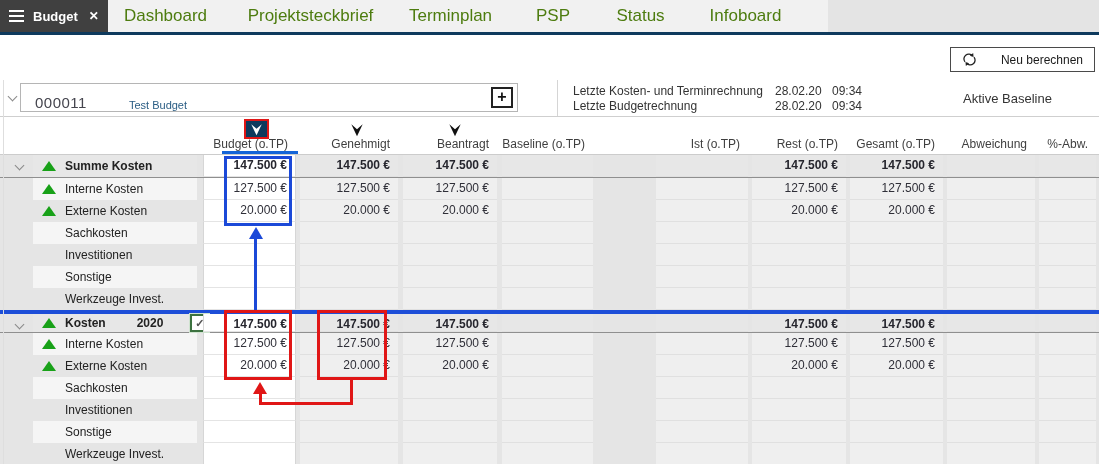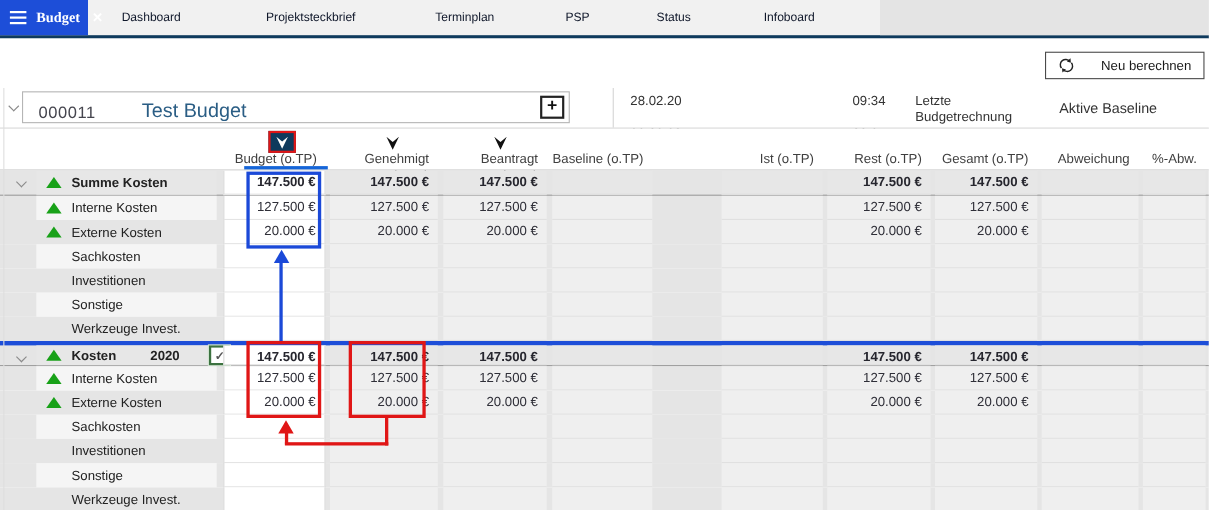--- a/index.html
+++ b/index.html
@@ -2,45 +2,45 @@
 <html><head>
 <meta charset="utf-8">
 <style>
   * { margin:0; padding:0; box-sizing:border-box; }
   html,body { width:1099px; height:464px; overflow:hidden; background:#fff;
               font-family:"Liberation Sans", sans-serif; }
   .app { position:relative; width:1099px; height:464px; background:#fff; }
 
   
   .tabbar { height:35px; display:flex; background:#f1f1f1; border-bottom:3px solid #0e3a5d; }
-  .tab-active { width:80px; background:#1d4ed8; color:#fff; font-weight:bold; font-size:13px;
-                display:flex; align-items:center; padding:0 9px; gap:9px; cursor:pointer;font-family:Liberation Serif, serif; }
+  .tab-active { width:108px; background:#404040; color:#fff; font-weight:bold; font-size:13px;
+                display:flex; align-items:center; padding:0 9px; gap:9px; cursor:pointer; }
   .burger { display:inline-flex; flex-direction:column; gap:3px; }
   .burger span { width:15px; height:2px; background:#fff; }
   .tab-close { font-size:12px; font-weight:bold; margin-left:2px; }
-  .tab { display:flex; align-items:center; justify-content:center; font-size:11px; color:#0f172a; cursor:pointer; }
+  .tab { display:flex; align-items:center; justify-content:center; font-size:17px; color:#4d7c0f; cursor:pointer; }
   .t-dashboard{width:115px}.t-steckbrief{width:175px}.t-terminplan{width:105px}
   .t-psp{width:100px}.t-status{width:75px}.t-infoboard{width:135px}.t-weitere{width:100px}
   .tab-rest { flex:1; margin-left:15px; background:#e4e4e4; }
 
   
   .toolbar { position:relative; height:45px; background:#fff; }
   .btn-recalc { position:absolute; right:4px; top:12px; height:25px; background:#fff;
                 border:1px solid #4a4a4a; display:flex; align-items:center; gap:24px;
                 padding:0 11px; font-size:12px; color:#1a1a1a; cursor:pointer; }
 
   
   .projband { position:relative; height:37px; border-bottom:1px solid #cfcfcf; background:#fff; }
   .chev { width:7px; height:7px; border-right:1.6px solid #8a8a8a; border-bottom:1.6px solid #8a8a8a;
           transform:rotate(45deg); display:inline-block; }
   .projband .chev { position:absolute; left:9px; top:13px; }
   .projbox { position:absolute; left:20px; top:3px; width:498px; height:29px;
              border:1px solid #b5b5b5; background:#fff; display:flex; align-items:flex-end; }
   .proj-num { margin-left:14px; font-size:15px; color:#45454e; letter-spacing:.5px; }
-  .proj-title { margin-left:42px; font-size:18px; color:#2a5d84; }
+  .proj-title { margin-left:42px; font-size:11px; color:#2a5d84; }
   .btn-plus { position:absolute; right:4px; top:3px; width:22px; height:21px; border:2px solid #222;
               font-size:16px; font-weight:bold; line-height:16px; text-align:center; color:#111;
               background:#fff; cursor:pointer; }
   .vline { position:absolute; left:557px; top:0; width:1px; height:36px; background:#d5d5d5; }
   .calcinfo { position:absolute; left:573px; top:4px; display:grid;
               grid-template-columns:202px 57px 60px; font-size:12px; color:#333; line-height:15px; }
   .baseline-txt { position:absolute; left:963px; top:11px; font-size:13px; color:#333; }
   .leftline { position:absolute; left:3px; top:80px; width:1px; height:384px; background:#dedede; }
 
   
@@ -139,20 +139,21 @@
 
   <div class="projband">
     <span class="chev"></span>
     <div class="projbox">
       <span class="proj-num">000011</span>
       <span class="proj-title">Test Budget</span>
       <span class="btn-plus">+</span>
     </div>
     <span class="vline"></span>
     <div class="calcinfo">
+      <span>Letzte Kosten- und Terminrechnung</span>
       <span>28.02.20</span>
       <span>09:34</span>
       <span>Letzte Budgetrechnung</span>
       <span>28.02.20</span>
       <span>09:34</span>
     </div>
     <span class="baseline-txt">Aktive Baseline</span>
   </div>
 
   <div class="thead">

